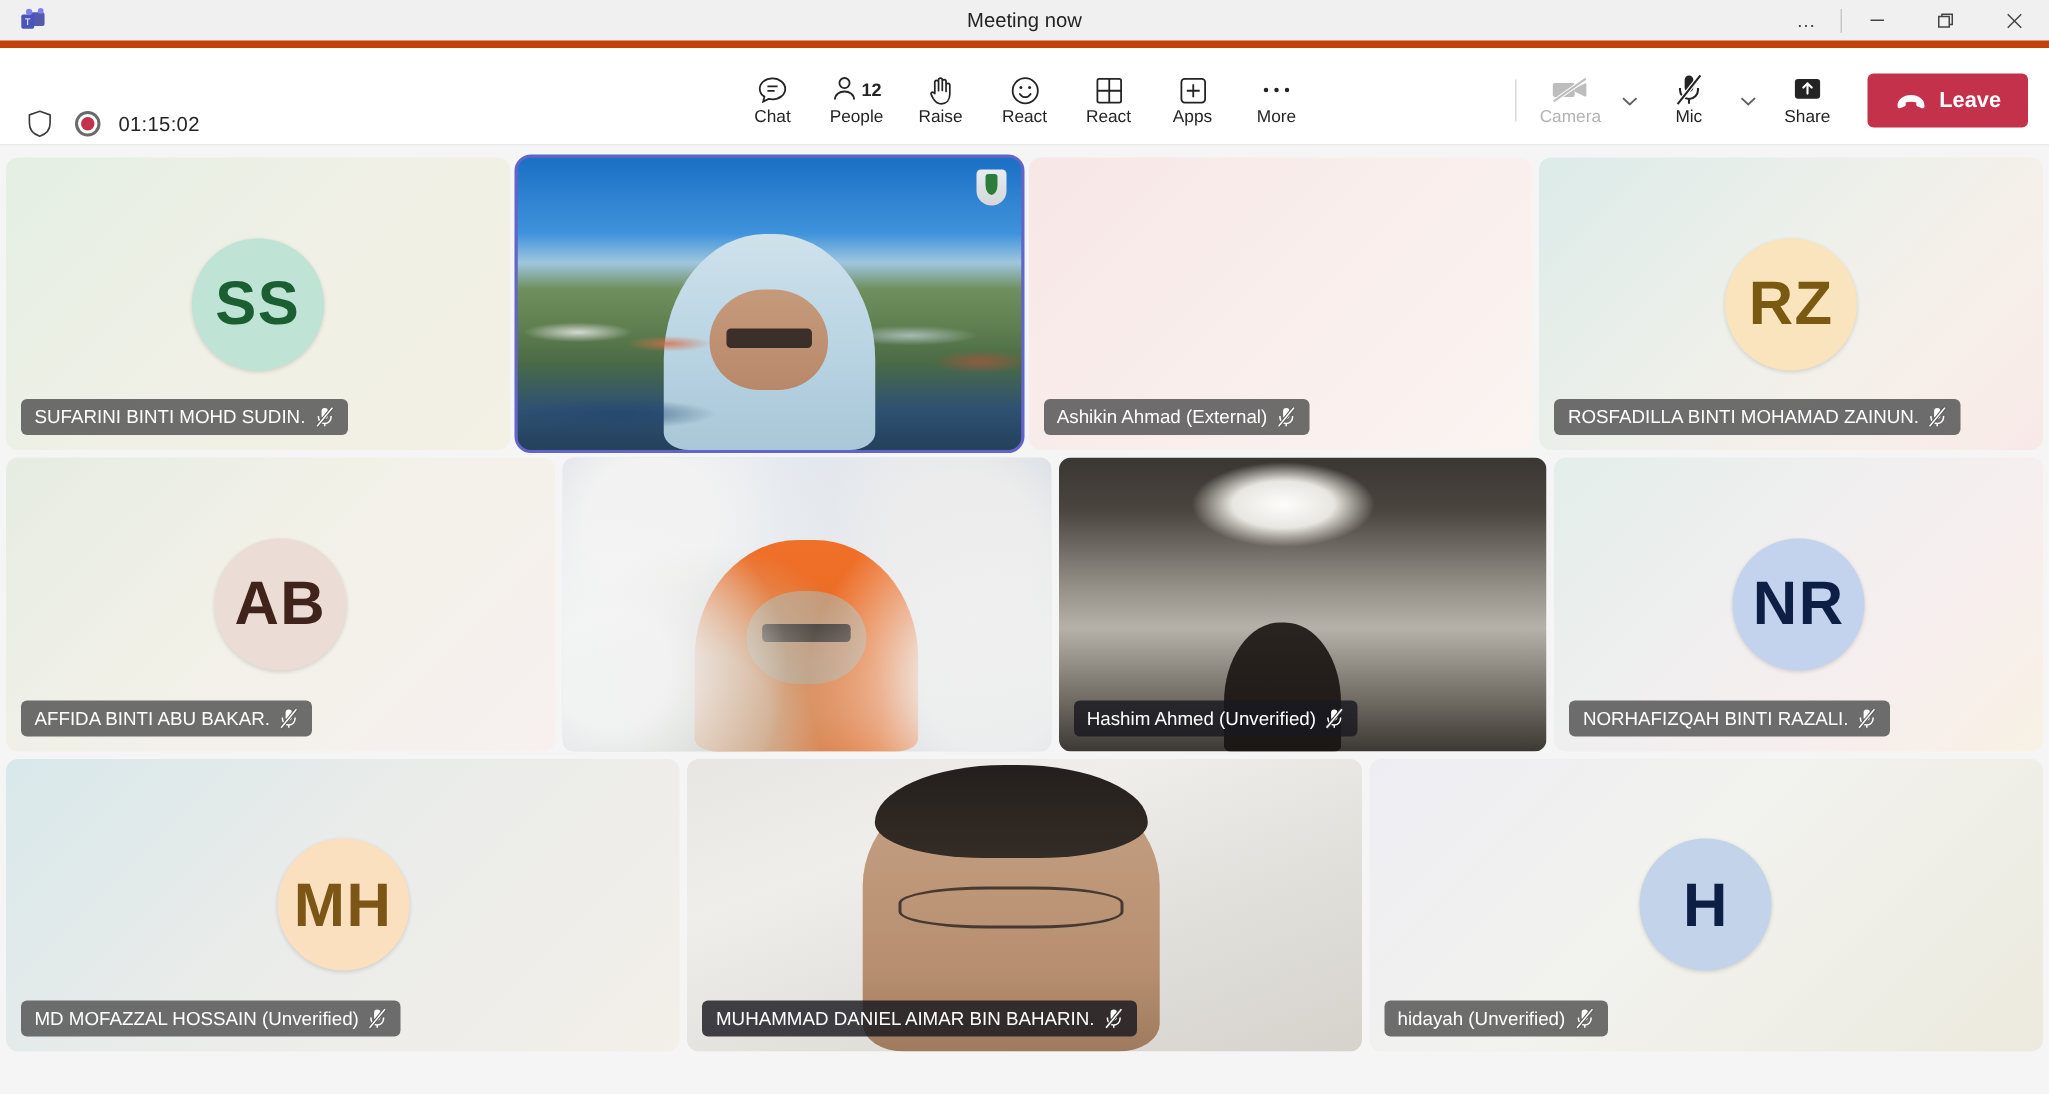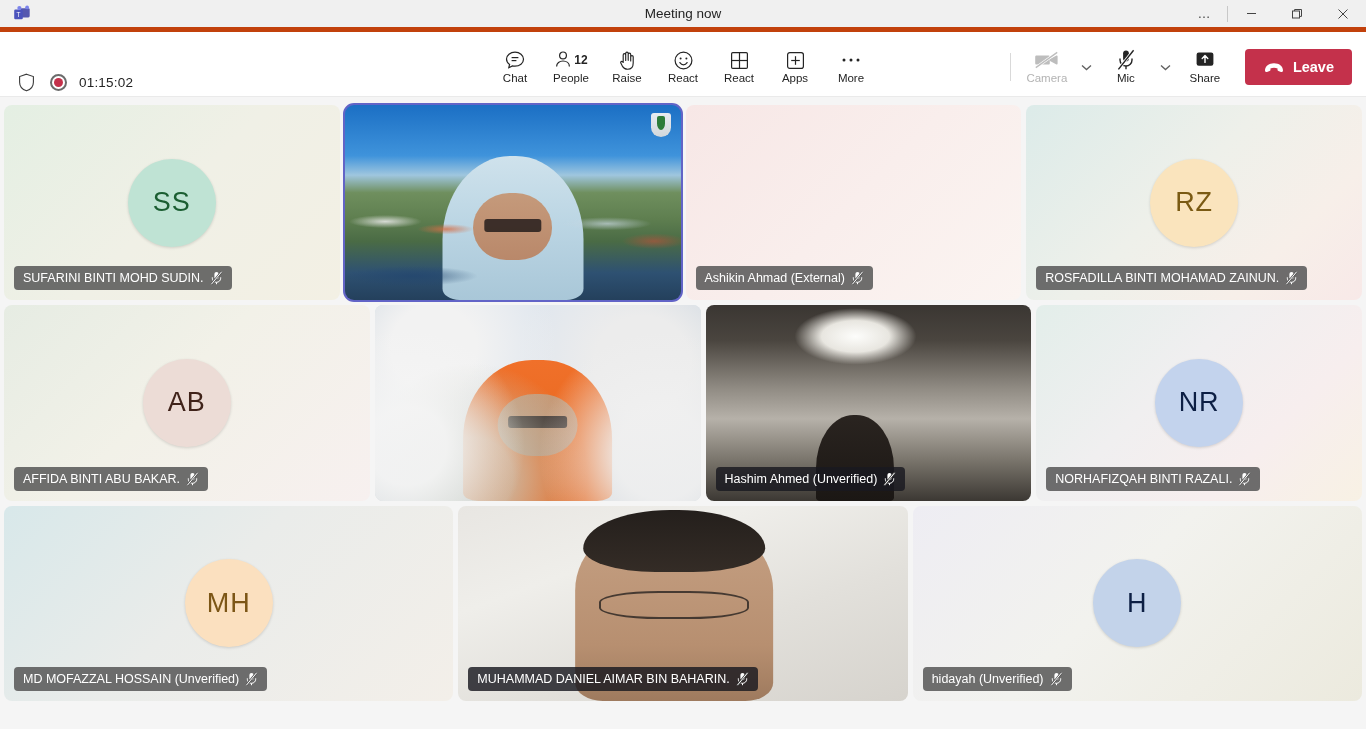--- a/index.html
+++ b/index.html
@@ -135,23 +135,24 @@
     outline-offset: -1px;
     border-radius: 9px;
   }
   .avatar {
     position: absolute;
     left: 50%; top: 50%;
     transform: translate(-50%,-50%);
     width: 88px; height: 88px;
     border-radius: 50%;
     display: flex; align-items: center; justify-content: center;
-    font-size: 27px;
+    font-size: 41px;
     letter-spacing: 1px;
     box-shadow: 0 1px 3px rgba(0,0,0,.14);
+    font-weight: bold;
   }
   .namebar {
     position: absolute;
     left: 10px; bottom: 10px;
     max-width: calc(100% - 20px);
     background: rgba(90,90,90,.88);
     color: #fff;
     border-radius: 4px;
     height: 24px;
     display: flex; align-items: center; gap: 6px;

